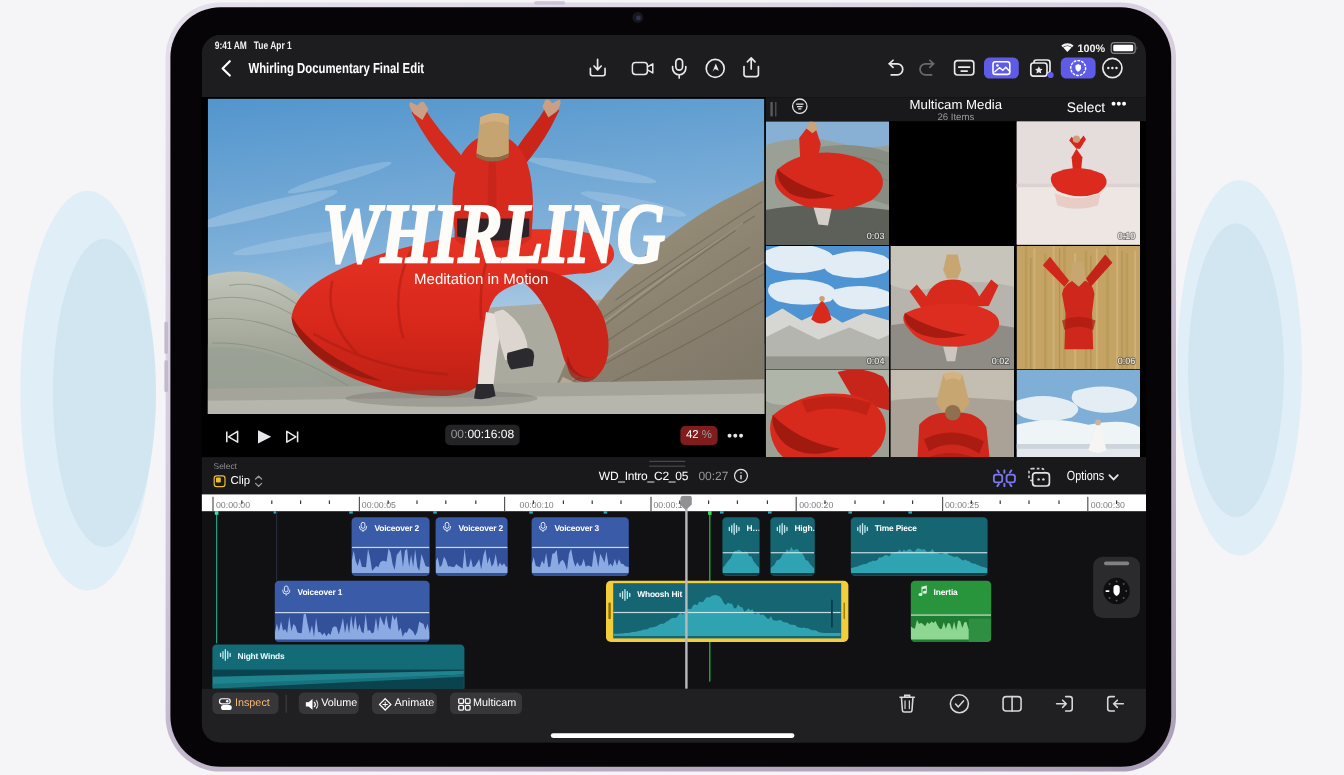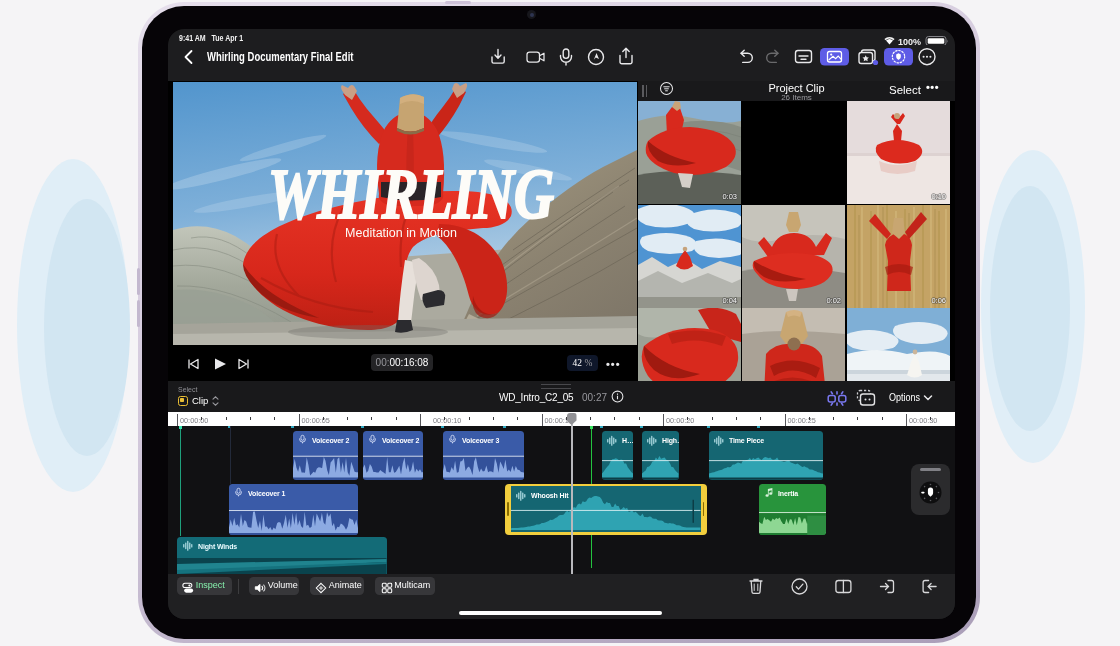--- a/index.html
+++ b/index.html
@@ -200,33 +200,33 @@
 
   <svg class="abs" style="left:14px;top:326px;" width="80" height="18" viewBox="0 0 80 18">
     <g fill="#e8e8ea">
       <path d="M7 4.5 v9 M16 4.5 L8.5 9 L16 13.5 z" stroke="#e8e8ea" stroke-width="1.3" fill="none" stroke-linejoin="round"></path>
       <path d="M33 3.5 L44 9 L33 14.5 z"></path>
       <path d="M66 4.5 v9 M57 4.5 L64.5 9 L57 13.5 z" stroke="#e8e8ea" stroke-width="1.3" fill="none" stroke-linejoin="round"></path>
     </g>
   </svg>
   <div class="abs" style="left:203px;top:325px;width:62px;height:17px;border-radius:4px;background:#242426;color:#fff;
        font-size:10px;text-align:center;line-height:17px;"><span style="color:#98989d">00:</span>00:16:08</div>
-  <div class="abs" style="left:399px;top:326px;width:31px;height:16px;border-radius:4px;background:#0f172a;color:#fff;
-       font-size:9.5px;text-align:center;line-height:16px;font-family:Liberation Serif, serif;">42 <span style="color:#98989d">%</span></div>
+  <div class="abs" style="left:399px;top:326px;width:31px;height:16px;border-radius:4px;background:#7f1d1d;color:#fff;
+       font-size:9.5px;text-align:center;line-height:16px;">42 <span style="color:#98989d">%</span></div>
   <div class="abs" style="left:438px;top:329px;color:#e8e8ea;font-size:11px;letter-spacing:1px;font-weight:bold;">•••</div>
 
   <div class="abs" style="left:470px;top:52px;width:317px;height:300px;background:#000;"></div>
   <div class="abs" style="left:470px;top:52px;width:317px;height:20px;background:#19191b;"></div>
   <div class="abs" style="left:474px;top:56px;width:1.5px;height:12px;background:#5a5a5e;"></div>
   <div class="abs" style="left:477.5px;top:56px;width:1.5px;height:12px;background:#5a5a5e;"></div>
   <svg class="abs" style="left:491px;top:51.5px" width="15" height="15" viewBox="0 0 15 15">
     <circle cx="7.5" cy="7.5" r="6" fill="none" stroke="#e8e8ea" stroke-width="1.05"></circle>
     <path d="M4.4 5.8 h6.2 M5.2 7.8 h4.6 M6.2 9.8 h2.6" stroke="#e8e8ea" stroke-width="1" fill="none"></path>
   </svg>
-  <div class="abs" style="left:470px;top:53px;width:317px;text-align:center;font-size:11px;color:#fff;">Project Clip</div>
+  <div class="abs" style="left:470px;top:53px;width:317px;text-align:center;font-size:11px;color:#fff;">Multicam Media</div>
   <div class="abs" style="left:470px;top:63.5px;width:317px;text-align:center;font-size:8px;color:#98989d;z-index:5;">26 Items</div>
   <div class="abs" style="left:721px;top:55px;font-size:11.5px;color:#fff;">Select</div>
   <div class="abs" style="left:758px;top:52px;font-size:11px;color:#fff;font-weight:bold;letter-spacing:.5px;">•••</div>
   <div class="abs" style="left:470px;top:72px;width:317px;height:280px;overflow:hidden;">
       <div class="abs" style="left:0px;top:0px;width:103px;height:103px;overflow:hidden;"><svg width="103" height="103" viewBox="0 0 103 103">
           <rect width="103" height="103" fill="#87b0d4"></rect>
           <path d="M0 20 Q30 10 60 18 Q85 24 103 20 V103 H0 Z" fill="#9aa096"></path>
           <path d="M40 22 Q75 16 103 26 V70 L48 52 Z" fill="#878d83"></path>
           <g stroke="#767c72" stroke-width="0.8" opacity="0.6" fill="none">
             <path d="M45 30 Q75 26 103 36"></path>
@@ -541,21 +541,21 @@
       <circle cx="17.4" cy="5.6" r=".8"></circle>
         <circle cx="5.6" cy="17.4" r=".8"></circle>
       <circle cx="17.4" cy="17.4" r=".8"></circle>
     </g>
     <rect x="2.2" y="10.8" width="3.4" height="1.6" rx=".8" fill="#fff"></rect>
     <path d="M11.5 6.5 c1.8 0 2.6 .9 2.6 2.4 v3.2 c0 1.6-1.1 2.6-2.6 3.6 c-1.5-1-2.6-2-2.6-3.6 V8.9 c0-1.5 .8-2.4 2.6-2.4 z" fill="#fff"></path>
   </svg>
 
   <div class="abs" style="left:0;top:545px;width:787px;height:45px;background:#202022;"></div>
   <div class="abs" style="left:0;top:547px;width:787px;height:21px;">
-      <div class="abs" style="left:8.8px;top:0.5px;width:55px;height:18px;border-radius:4.5px;background:#37373a;color:#86efac;">
+      <div class="abs" style="left:8.8px;top:0.5px;width:55px;height:18px;border-radius:4.5px;background:#37373a;color:#fdba74;">
         <div style="position:absolute;left:5.5px;top:3px;"><svg width="12" height="12" viewBox="0 0 14 14">
             <g fill="#fff">
               <path d="M3.5 1.5 h5.5 a2.5 2.5 0 0 1 0 5 h-5.5 a1.6 1.6 0 0 1 0 -5 z" fill="none" stroke="#fff" stroke-width="1.2"></path>
               <circle cx="8.6" cy="4" r="1.2"></circle>
               <path d="M5 7.5 h5.5 a2.5 2.5 0 0 1 0 5 h-5.5 a2.5 2.5 0 0 1 0 -5 z"></path>
             </g>
           </svg></div>
         <div style="position:absolute;left:19px;top:3.5px;font-size:9px;">Inspect</div>
       </div>
       <div class="abs" style="left:80.7px;top:0.5px;width:50.5px;height:18px;border-radius:4.5px;background:#37373a;color:#fff;">

